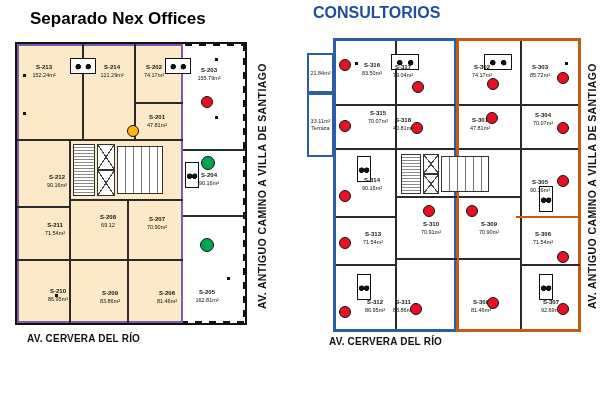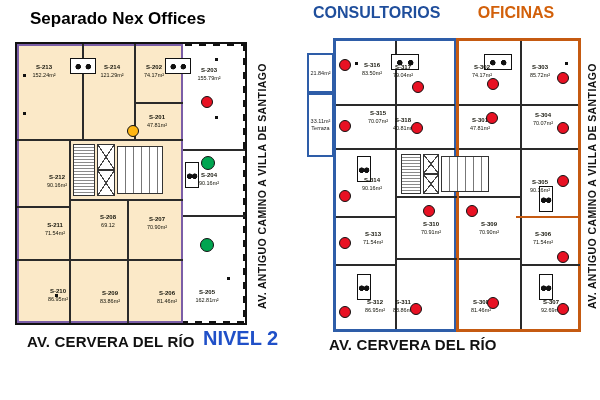--- a/index.html
+++ b/index.html
@@ -43,31 +43,30 @@
   .ulabel{position:absolute;width:44px;text-align:center;color:#14140a;line-height:1.25;}
   .ulabel .uid{font-size:6px;font-weight:bold;}
   .ulabel .uarea{font-size:5.5px;}
 
   .dot{position:absolute;width:12px;height:12px;border-radius:50%;border:1.5px solid #111;box-sizing:border-box;}
   .dot-g{width:14px;height:14px;}
 
   .street-v{position:absolute;writing-mode:vertical-rl;transform:rotate(180deg);
             font-size:10.5px;font-weight:bold;color:#111;letter-spacing:0.4px;white-space:nowrap;
             height:292px;display:flex;align-items:center;justify-content:center;}
-  .street-b{position:absolute;font-size:15px;font-weight:bold;color:#111;letter-spacing:0.2px;}
+  .street-b{position:absolute;font-size:10px;font-weight:bold;color:#111;letter-spacing:0.2px;}
   .level{position:absolute;font-size:20px;font-weight:bold;color:#2050C8;}
 </style>
 </head>
 <body>
 
 <div class="canvas">
 
   <div class="abs title-project">Separado Nex Offices</div>
   <div class="abs title-cons">CONSULTORIOS</div>
-  <div class="abs title-ofi">OFICINAS</div>
 
   <div class="plan plan-n2">
     <div class="ticks-h" style="left:0;top:-1px;width:228px;"></div>
     <div class="ticks-h" style="left:150px;bottom:-1px;width:78px;"></div>
     <div class="ticks-v" style="right:-1px;top:0;height:279px;"></div>
 
     <div class="beige"></div>
 
     <div class="w" style="left:65px;top:0;width:1.5px;height:95px;"></div>
     <div class="w" style="left:117px;top:0;width:1.5px;height:95px;"></div>
@@ -290,14 +289,13 @@
     <div class="dot" style="left: 32px; top: 270px; background: rgb(232, 17, 35);"></div>
     <div class="dot" style="left: 103px; top: 267px; background: rgb(232, 17, 35);"></div>
     <div class="dot" style="left: 180px; top: 261px; background: rgb(232, 17, 35);"></div>
     <div class="dot" style="left: 250px; top: 267px; background: rgb(232, 17, 35);"></div>
   </div>
 
   <div class="street-v" style="left:252px;top:40px;width:20px;">AV. ANTIGUO CAMINO A VILLA DE SANTIAGO</div>
   <div class="street-v" style="left:584px;top:40px;width:16px;">AV. ANTIGUO CAMINO A VILLA DE SANTIAGO</div>
   <div class="street-b" style="left:27px;top:333px;">AV. CERVERA DEL RÍO</div>
   <div class="street-b" style="left:329px;top:336px;">AV. CERVERA DEL RÍO</div>
-  <div class="level" style="left:203px;top:327px;">NIVEL 2</div>
 </div>
 
 </body></html>

